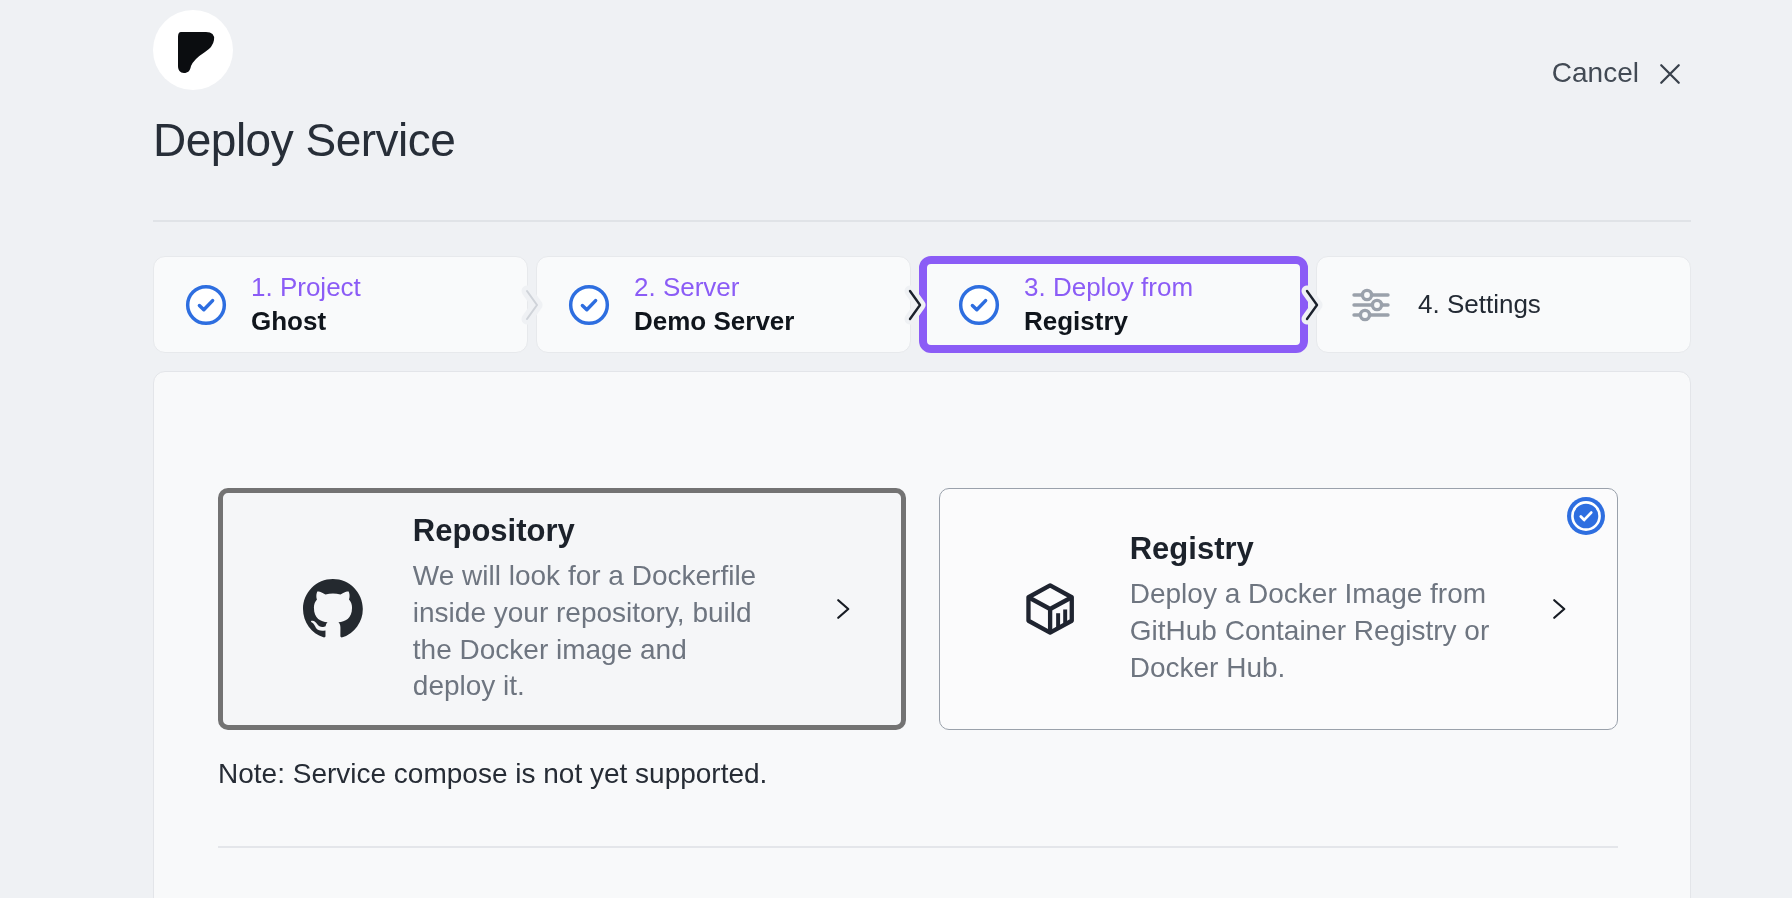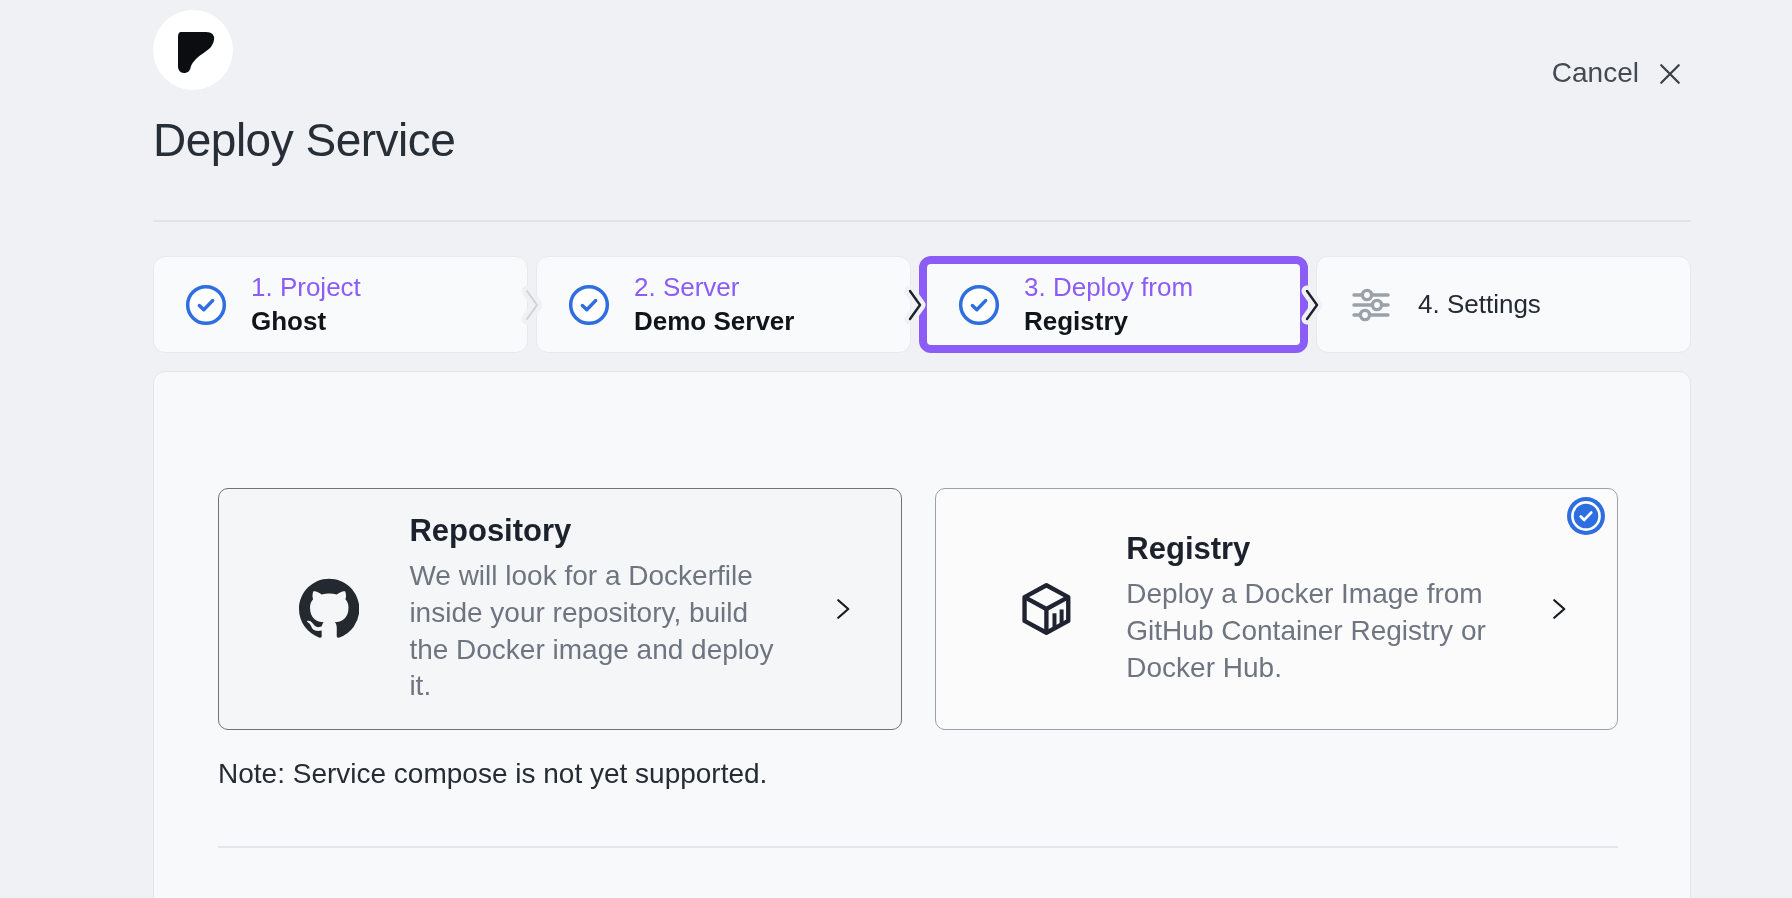--- a/index.html
+++ b/index.html
@@ -53,21 +53,21 @@
     display:flex; align-items:center; gap:12px;
     color:#2563eb; font-size:29px; cursor:pointer;
   }
 
   .options { margin-top:58px; display:flex; gap:33px; }
   .option-card {
     flex:1; height:242px; border-radius:10px;
     display:flex; align-items:center; gap:50px;
     padding:0 44px 0 80px; position:relative; cursor:pointer;
   }
-  .option-card.unselected { background:#f5f6f8; border:1px solid #737373; }
+  .option-card.unselected { background:#f5f6f8; border:5px solid #737373; }
   .option-card.selected   { background:#fbfbfc; border:1px solid #9aa1ab; }
   .option-texts { display:flex; flex-direction:column; gap:9px; }
   .option-title { font-size:31px; font-weight:700; color:#1c222b; }
   .option-desc  { font-size:28px; line-height:1.32; color:#6e7580; }
   .desc-0 { max-width:450px; }
   .desc-1 { max-width:398px; }
   .option-arrow { margin-left:auto; flex:none; }
   .select-badge { position:absolute; top:8px; right:12px; width:38px; height:38px; }
 
   .note-line { margin-top:28px; font-size:28px; color:#262c35; }

